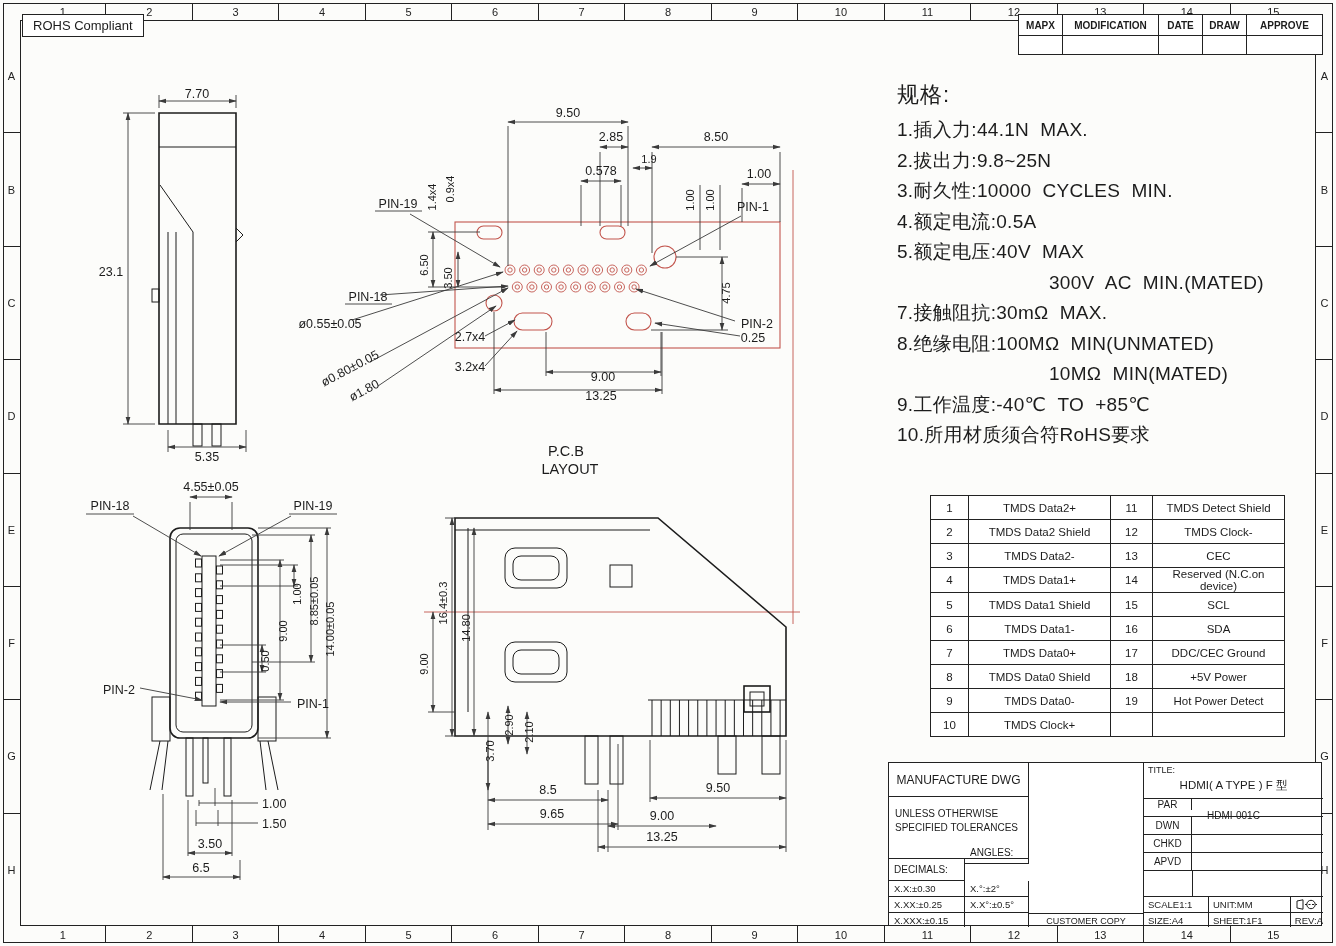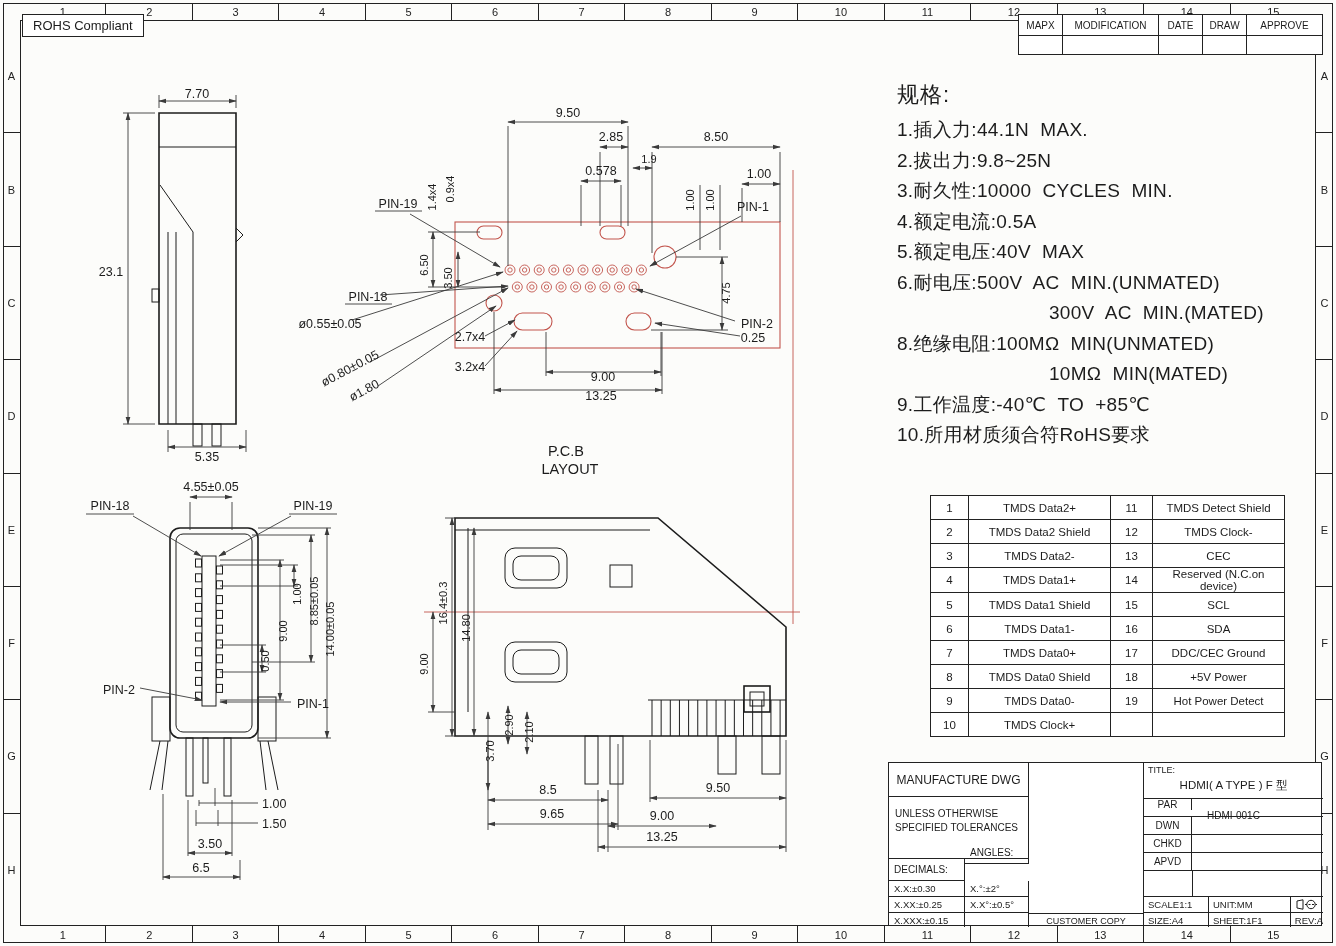--- a/index.html
+++ b/index.html
@@ -11,21 +11,21 @@
   .strip{position:absolute;display:flex;font-size:11px;color:#222}
   .strip.top{left:20px;right:20px;top:3px;height:17px}
   .strip.bottom{left:20px;right:20px;bottom:3px;height:17px}
   .strip.left{top:20px;bottom:20px;left:3px;width:17px;flex-direction:column}
   .strip.right{top:20px;bottom:20px;right:3px;width:17px;flex-direction:column}
   .strip .tick{flex:1;display:flex;align-items:center;justify-content:center}
   .strip.top .tick + .tick,.strip.bottom .tick + .tick{border-left:1px solid #222}
   .strip.left .tick + .tick,.strip.right .tick + .tick{border-top:1px solid #222}
   .rohs{position:absolute;left:22px;top:14px;border:1.5px solid #222;background:#fff;padding:3px 10px;font-size:13px;white-space:nowrap}
   .rev-table{position:absolute;left:1018px;top:14px;border-collapse:collapse;background:#fff}
-  .rev-table th,.rev-table td{border:1px solid #222;font-weight:normal;font-size:10px;text-align:center;padding:0 2px}
+  .rev-table th,.rev-table td{border:1px solid #222;font-weight:bold;font-size:10px;text-align:center;padding:0 2px}
   .rev-table th{height:21px}
   .rev-table td{height:19px}
   .specs{position:absolute;left:897px;top:80px;width:436px}
   .specs-heading{font-size:22px;margin-bottom:5px;letter-spacing:1px}
   .spec-line{font-size:19px;line-height:30.5px;white-space:pre;letter-spacing:.3px}
   .spec-line.cont{padding-left:152px}
   .pin-table{position:absolute;left:930px;top:495px;border-collapse:collapse;background:#fff;font-size:11.5px}
   .pin-table td{border:1px solid #222;text-align:center;height:24px;padding:0 3px}
   .tblock{position:absolute;left:888px;top:762px;width:434px;height:164px;border:1.6px solid #222;background:#fff;font-size:10px}
   .tb{position:absolute}
@@ -471,22 +471,22 @@
   </svg>
 
   <div class="specs">
     <div class="specs-heading">规格:</div>
     <div id="specs-lines">
         <div class="spec-line">1.插入力:44.1N  MAX.</div>
         <div class="spec-line">2.拔出力:9.8~25N</div>
         <div class="spec-line">3.耐久性:10000  CYCLES  MIN.</div>
         <div class="spec-line">4.额定电流:0.5A</div>
         <div class="spec-line">5.额定电压:40V  MAX</div>
-        <div class="spec-line">6.耐电压:500V  AC  MIN.(UNMATED)</div>
         <div class="spec-line cont">300V  AC  MIN.(MATED)</div>
+        <div class="spec-line">7.接触阻抗:30mΩ  MAX.</div>
         <div class="spec-line">8.绝缘电阻:100MΩ  MIN(UNMATED)</div>
         <div class="spec-line cont">10MΩ  MIN(MATED)</div>
         <div class="spec-line">9.工作温度:-40℃  TO  +85℃</div>
         <div class="spec-line">10.所用材质须合符RoHS要求</div>
       </div>
   </div>
 
   <table class="pin-table">
     <colgroup>
         <col style="width:38px">

